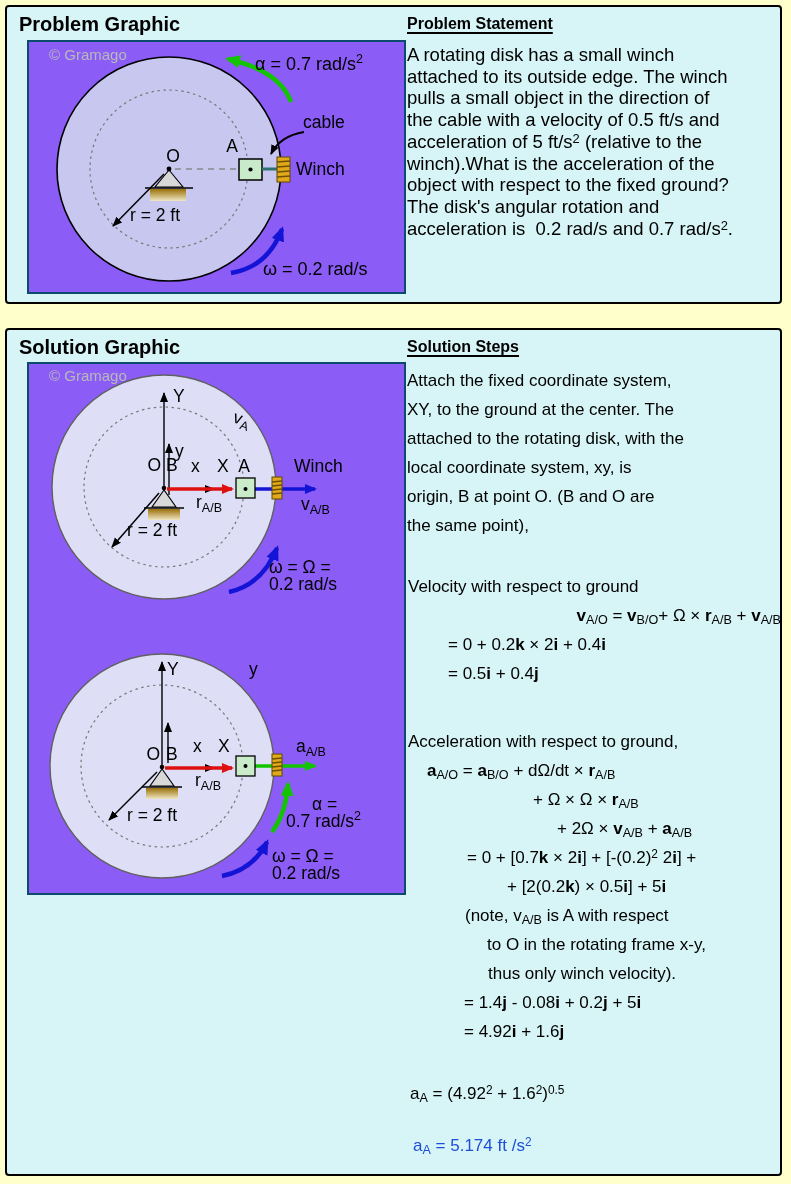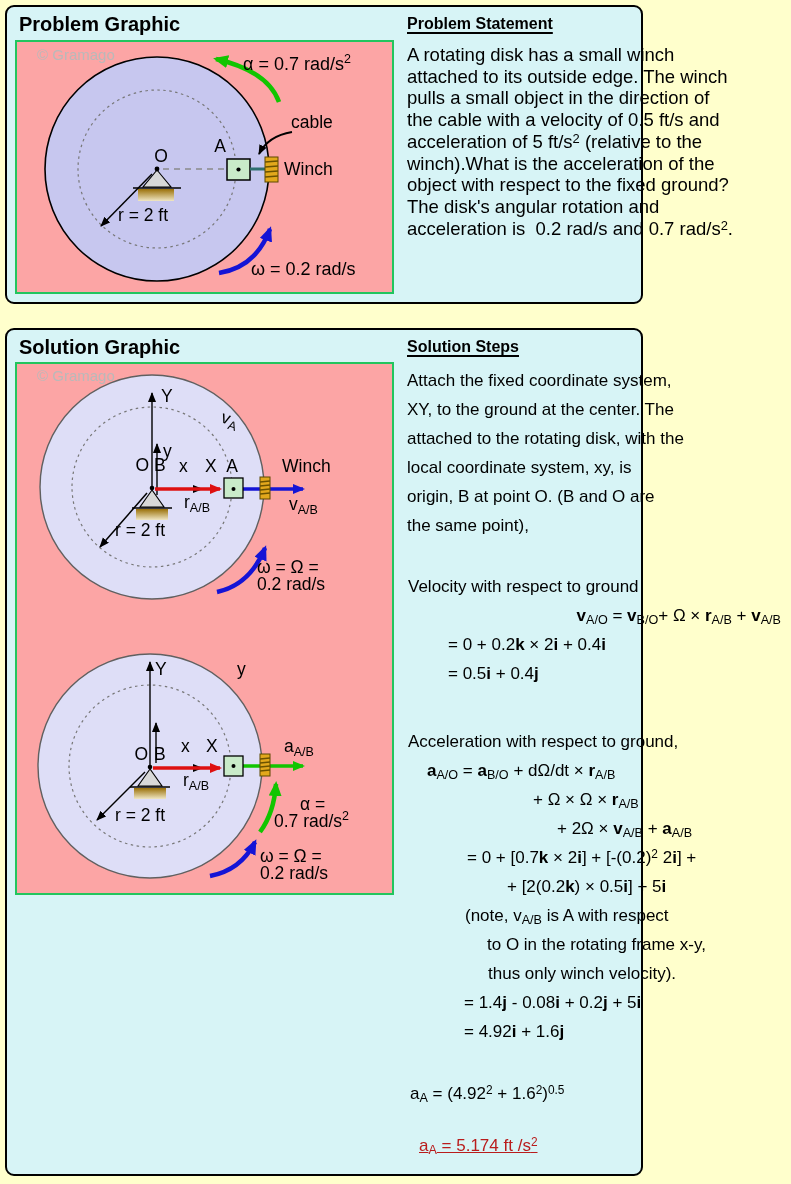--- a/index.html
+++ b/index.html
@@ -3,31 +3,31 @@
 <meta charset="utf-8">
 <style>
   html,body{margin:0;padding:0;}
   body{
     width:791px;height:1184px;position:relative;
     background:#FFFFCC;
     font-family:"Liberation Sans","DejaVu Sans",sans-serif;
     color:#000;overflow:hidden;
   }
   .panel{
-    position:absolute;left:5px;width:638px;box-sizing:border-box;
-    background:#D7F4F6;border:2px solid #000;border-radius:9px;
+    position:absolute;left:5px;width:777px;box-sizing:border-box;
+    background:#D7F4F6;border:2px solid #000;border-radius:4px;
   }
   .panel-top{top:5px;height:299px;}
   .panel-bottom{top:328px;height:848px;}
   .panel-title{
     position:absolute;left:12px;top:6px;margin:0;
     font-size:20px;font-weight:bold;
   }
   .gbox{
-    position:absolute;left:8px;background:#fca5a5;border:2px solid #22c55e;
+    position:absolute;left:20px;background:#8b5cf6;border:2px solid #0c4a6e;
   }
   .gbox-problem{top:33px;width:375px;height:250px;}
   .gbox-solution{top:32px;width:375px;height:529px;}
   .gbox svg{display:block;}
   .col{position:absolute;left:400px;width:374px;}
   .col-statement{top:8px;}
   .col-steps{top:8px;}
   .col-heading{
     margin:0;font-size:16px;font-weight:bold;
     text-decoration:underline;text-decoration-thickness:2px;text-underline-offset:3px;
@@ -263,16 +263,16 @@
         <div class="tline" style="margin-left: 60px;"><span>= 0 + [0.7</span><b>k</b><span> × 2</span><b>i</b><span>] + [-(0.2)</span><sup>2</sup><span> 2</span><b>i</b><span>] +</span></div>
         <div class="tline" style="margin-left: 100px;"><span>+ [2(0.2</span><b>k</b><span>) × 0.5</span><b>i</b><span>] + 5</span><b>i</b></div>
         <div class="tline" style="margin-left: 58px;"><span>(note, v</span><sub>A/B</sub><span> is A with respect</span></div>
         <div class="tline" style="margin-left: 80px;"><span>to O in the rotating frame x-y,</span></div>
         <div class="tline" style="margin-left: 81px;"><span>thus only winch velocity).</span></div>
         <div class="tline" style="margin-left: 57px;"><span>= 1.4</span><b>j</b><span> - 0.08</span><b>i</b><span> + 0.2</span><b>j</b><span> + 5</span><b>i</b></div>
         <div class="tline" style="margin-left: 57px;"><span>= 4.92</span><b>i</b><span> + 1.6</span><b>j</b></div>
         <div style="height: 33px;"></div>
         <div class="tline" style="margin-left: 3px;"><span>a</span><sub>A</sub><span> = (4.92</span><sup>2</sup><span> + 1.6</span><sup>2</sup><span>)</span><sup>0.5</sup></div>
         <div style="height: 23px;"></div>
-        <div class="tline" style="margin-left: 12px; color: #b91c1c; text-decoration: underline;"><span>a</span><sub>A</sub><span> = 5.174 ft /s</span><sup>2</sup></div>
+        <div class="tline" style="margin-left: 6px; color: #1d4ed8;"><span>a</span><sub>A</sub><span> = 5.174 ft /s</span><sup>2</sup></div>
       </div>
   </div>
 </section>
 
 </body></html>

